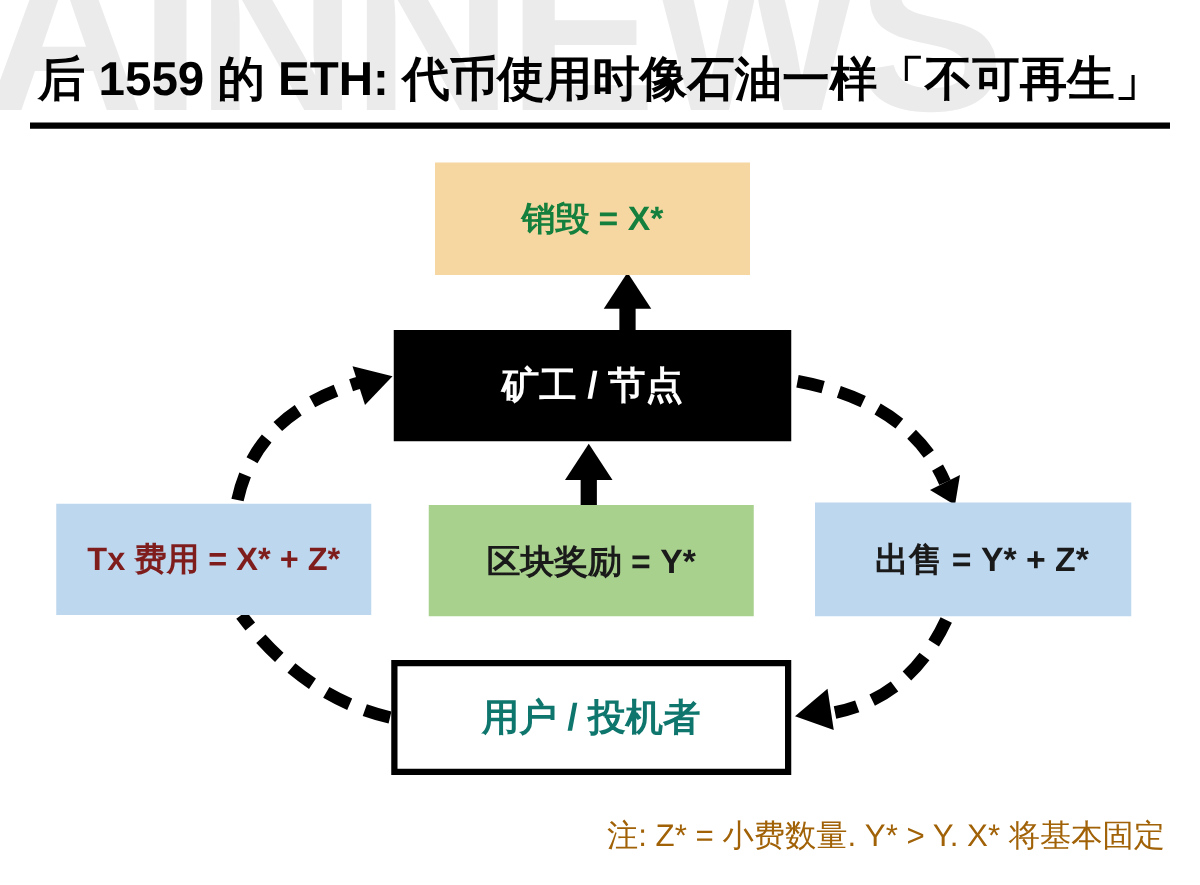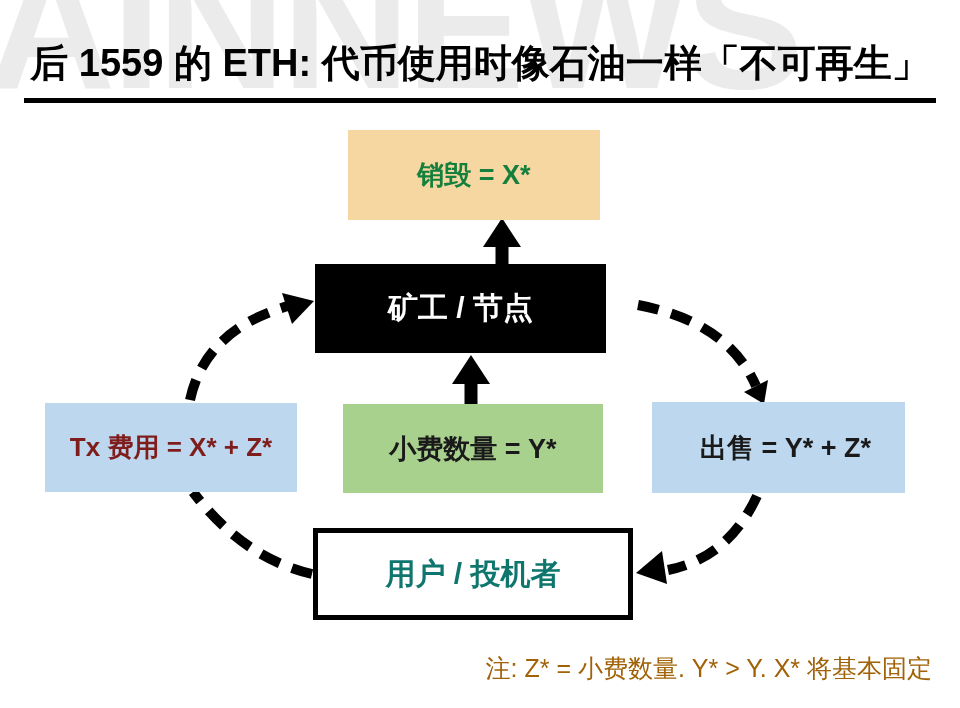--- a/index.html
+++ b/index.html
@@ -58,21 +58,21 @@
     position: absolute;
     z-index: 2;
     display: flex;
     align-items: center;
     justify-content: center;
     font-weight: bold;
     text-align: center;
     box-sizing: border-box;
   }
   .node-burn   { left: 348px; top: 130px; width: 252px; height: 90px; background: #f6d7a2; color: #15803d; font-size: 27px; }
-  .node-miner  { left: 315px; top: 264px; width: 291px; height: 89px; background: #000000; color: #ffffff; font-size: 30px; }
+  .node-miner  { left: 315px; top: 264px; width: 318px; height: 89px; background: #000000; color: #ffffff; font-size: 30px; }
   .node-txfee  { left: 45px;  top: 403px; width: 252px; height: 89px; background: #bdd7ee; color: #7f1d1d; font-size: 26px; }
   .node-reward { left: 343px; top: 404px; width: 260px; height: 89px; background: #a9d18e; color: #1a1a1a; font-size: 27px; }
   .node-sell   { left: 652px; top: 402px; width: 253px; height: 91px; background: #bdd7ee; color: #1a1a1a; font-size: 27px; }
   .node-user   { left: 313px; top: 528px; width: 320px; height: 92px; background: #ffffff; color: #0f766e; font-size: 30px; border: 5px solid #000000; }
   .note {
     position: absolute;
     z-index: 2;
     right: 28px;
     top: 652px;
     font-size: 25px;
@@ -123,21 +123,21 @@
       <path d="M 312 574 Q 243 558 193 492" fill="none" stroke="#000" stroke-width="10" stroke-dasharray="21 13"></path>
     </g>
   </svg>
 
   <div class="node node-burn" style="background-color: rgb(246, 215, 162);">销毁 = X*</div>
 
   <div class="node node-miner" style="background-color: rgb(0, 0, 0);">矿工 / 节点</div>
 
   <div class="node node-txfee" style="background-color: rgb(189, 215, 238);">Tx 费用 = X* + Z*</div>
 
-  <div class="node node-reward" style="background-color: rgb(169, 209, 142);">小费数量 = Y*</div>
+  <div class="node node-reward" style="background-color: rgb(169, 209, 142);">区块奖励 = Y*</div>
 
   <div class="node node-sell" style="background-color: rgb(189, 215, 238); padding-left: 14px;">出售 = Y* + Z*</div>
 
   <div class="node node-user" style="background-color: rgb(255, 255, 255);">用户 / 投机者</div>
 
   <div class="note">注: Z* = 小费数量. Y* &gt; Y. X* 将基本固定</div>
 
 </div>
 
 </body></html>

